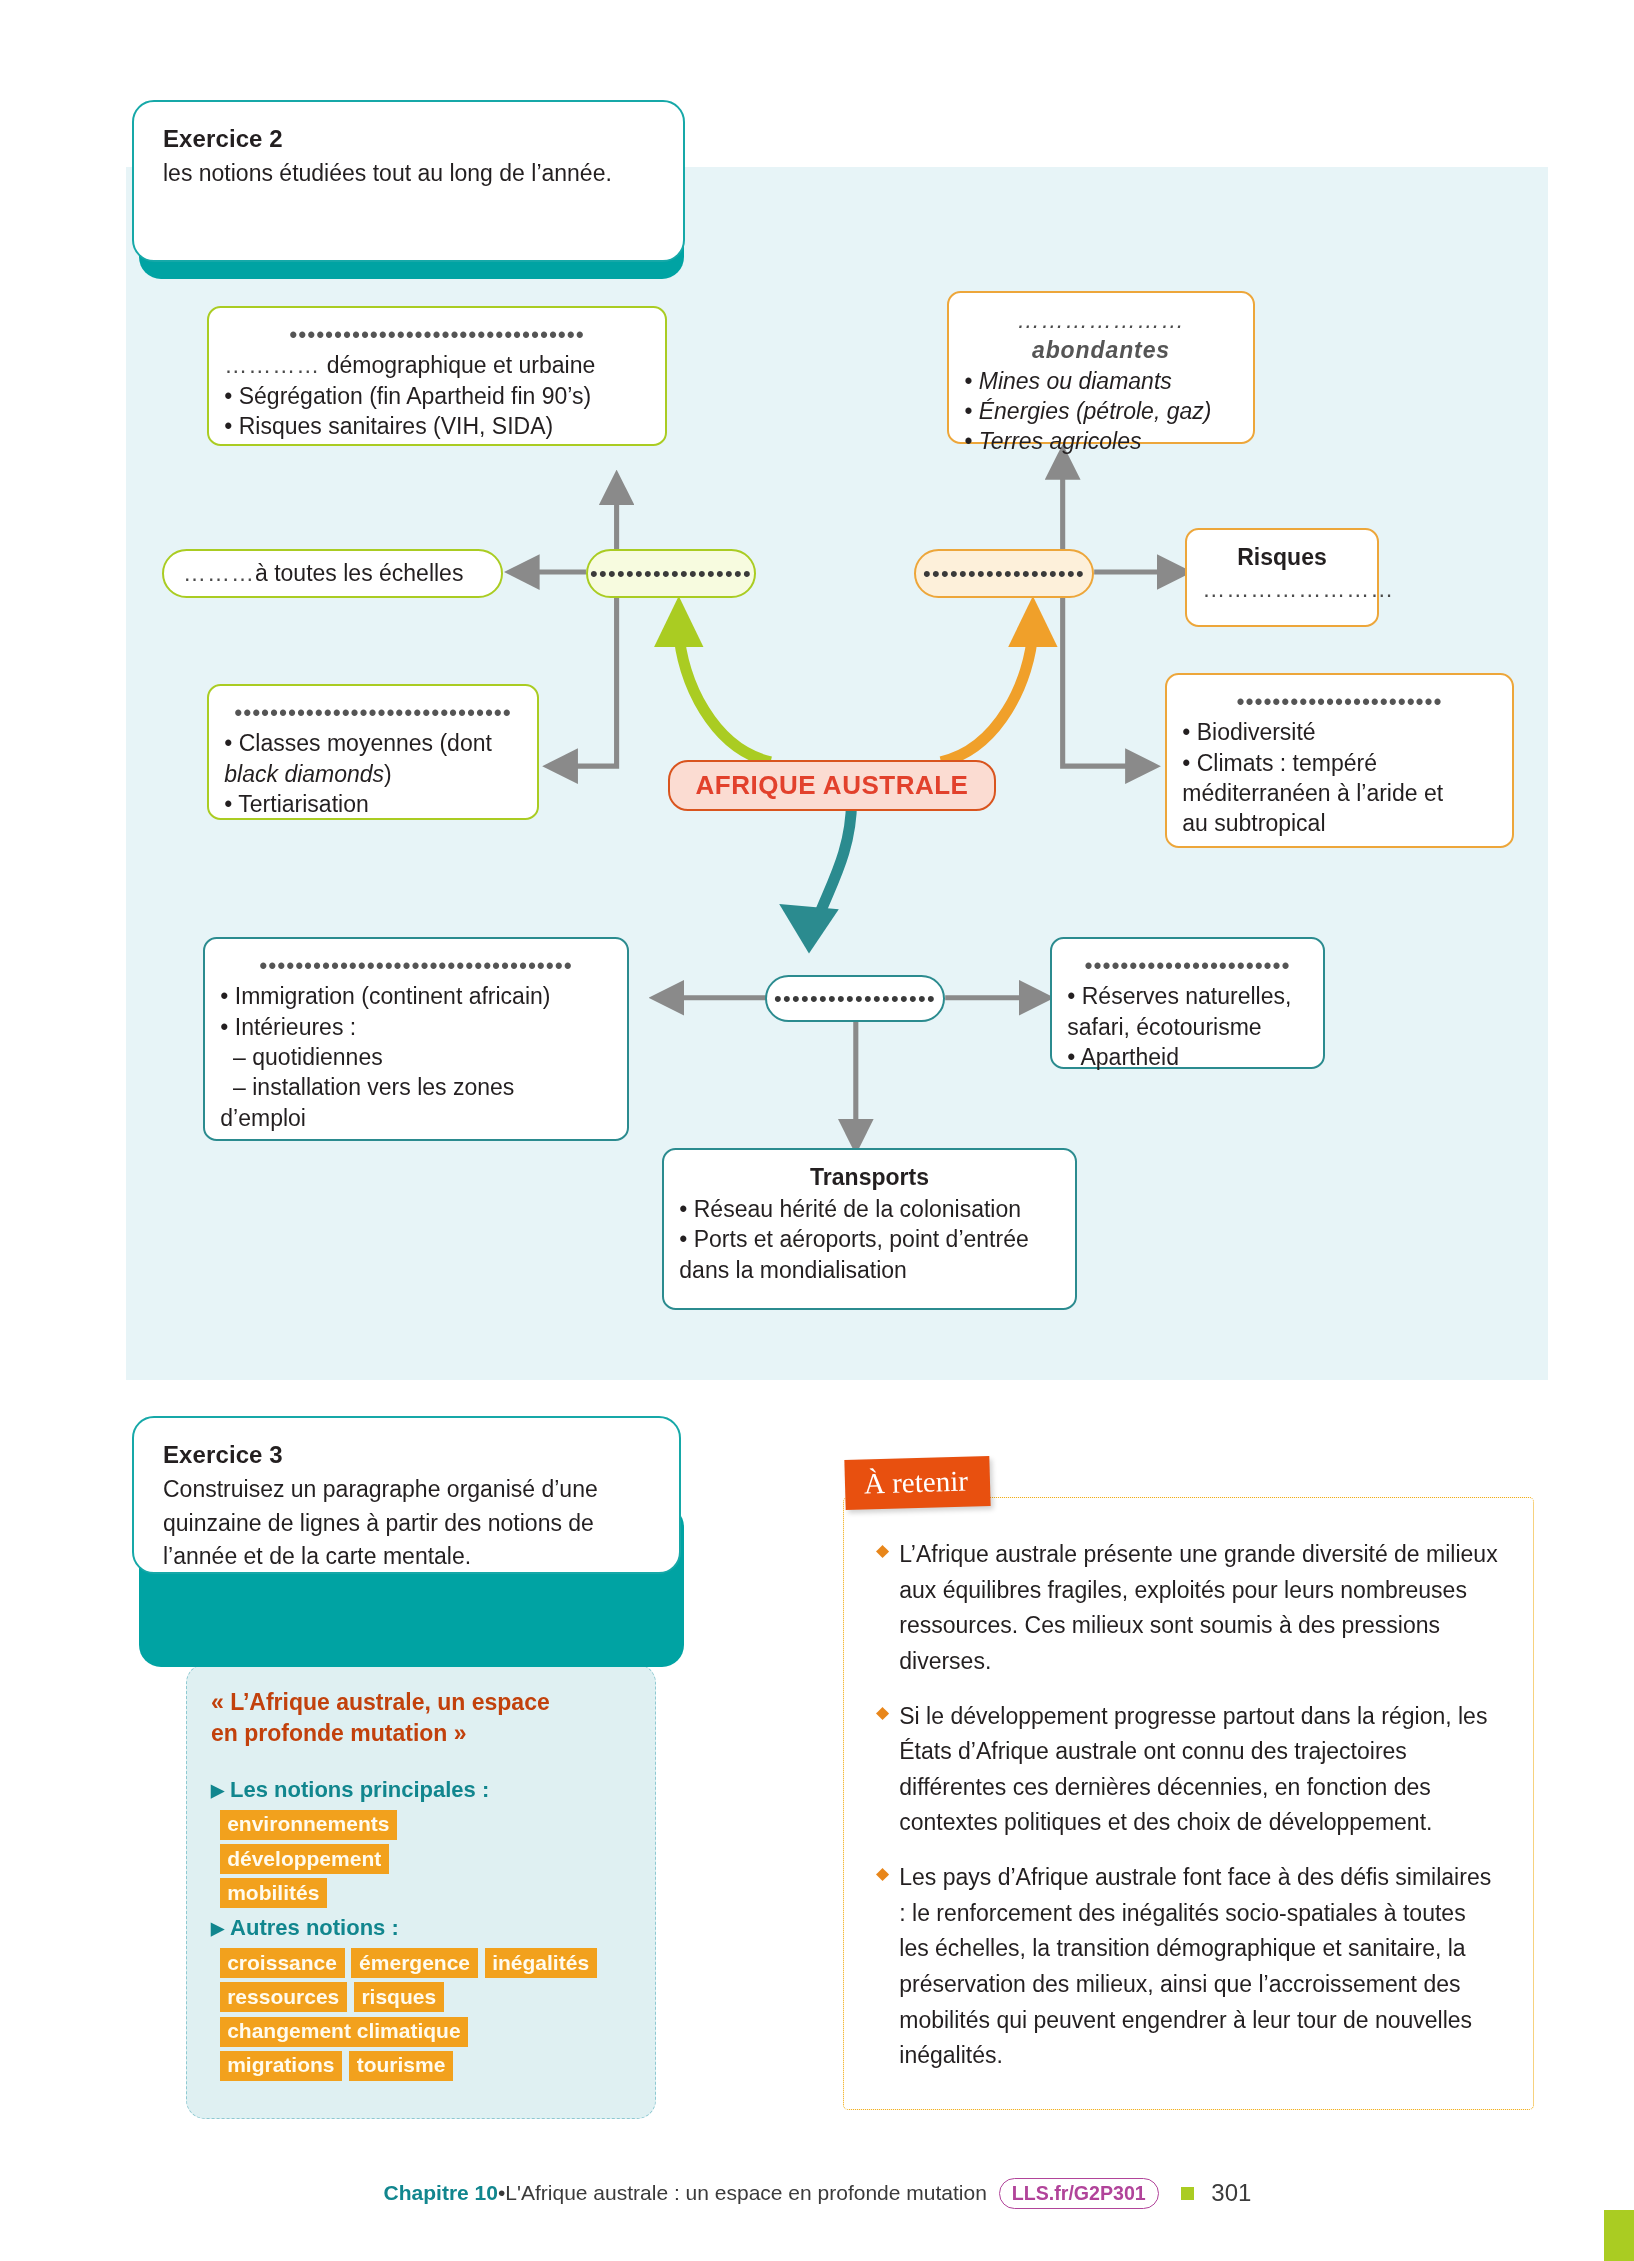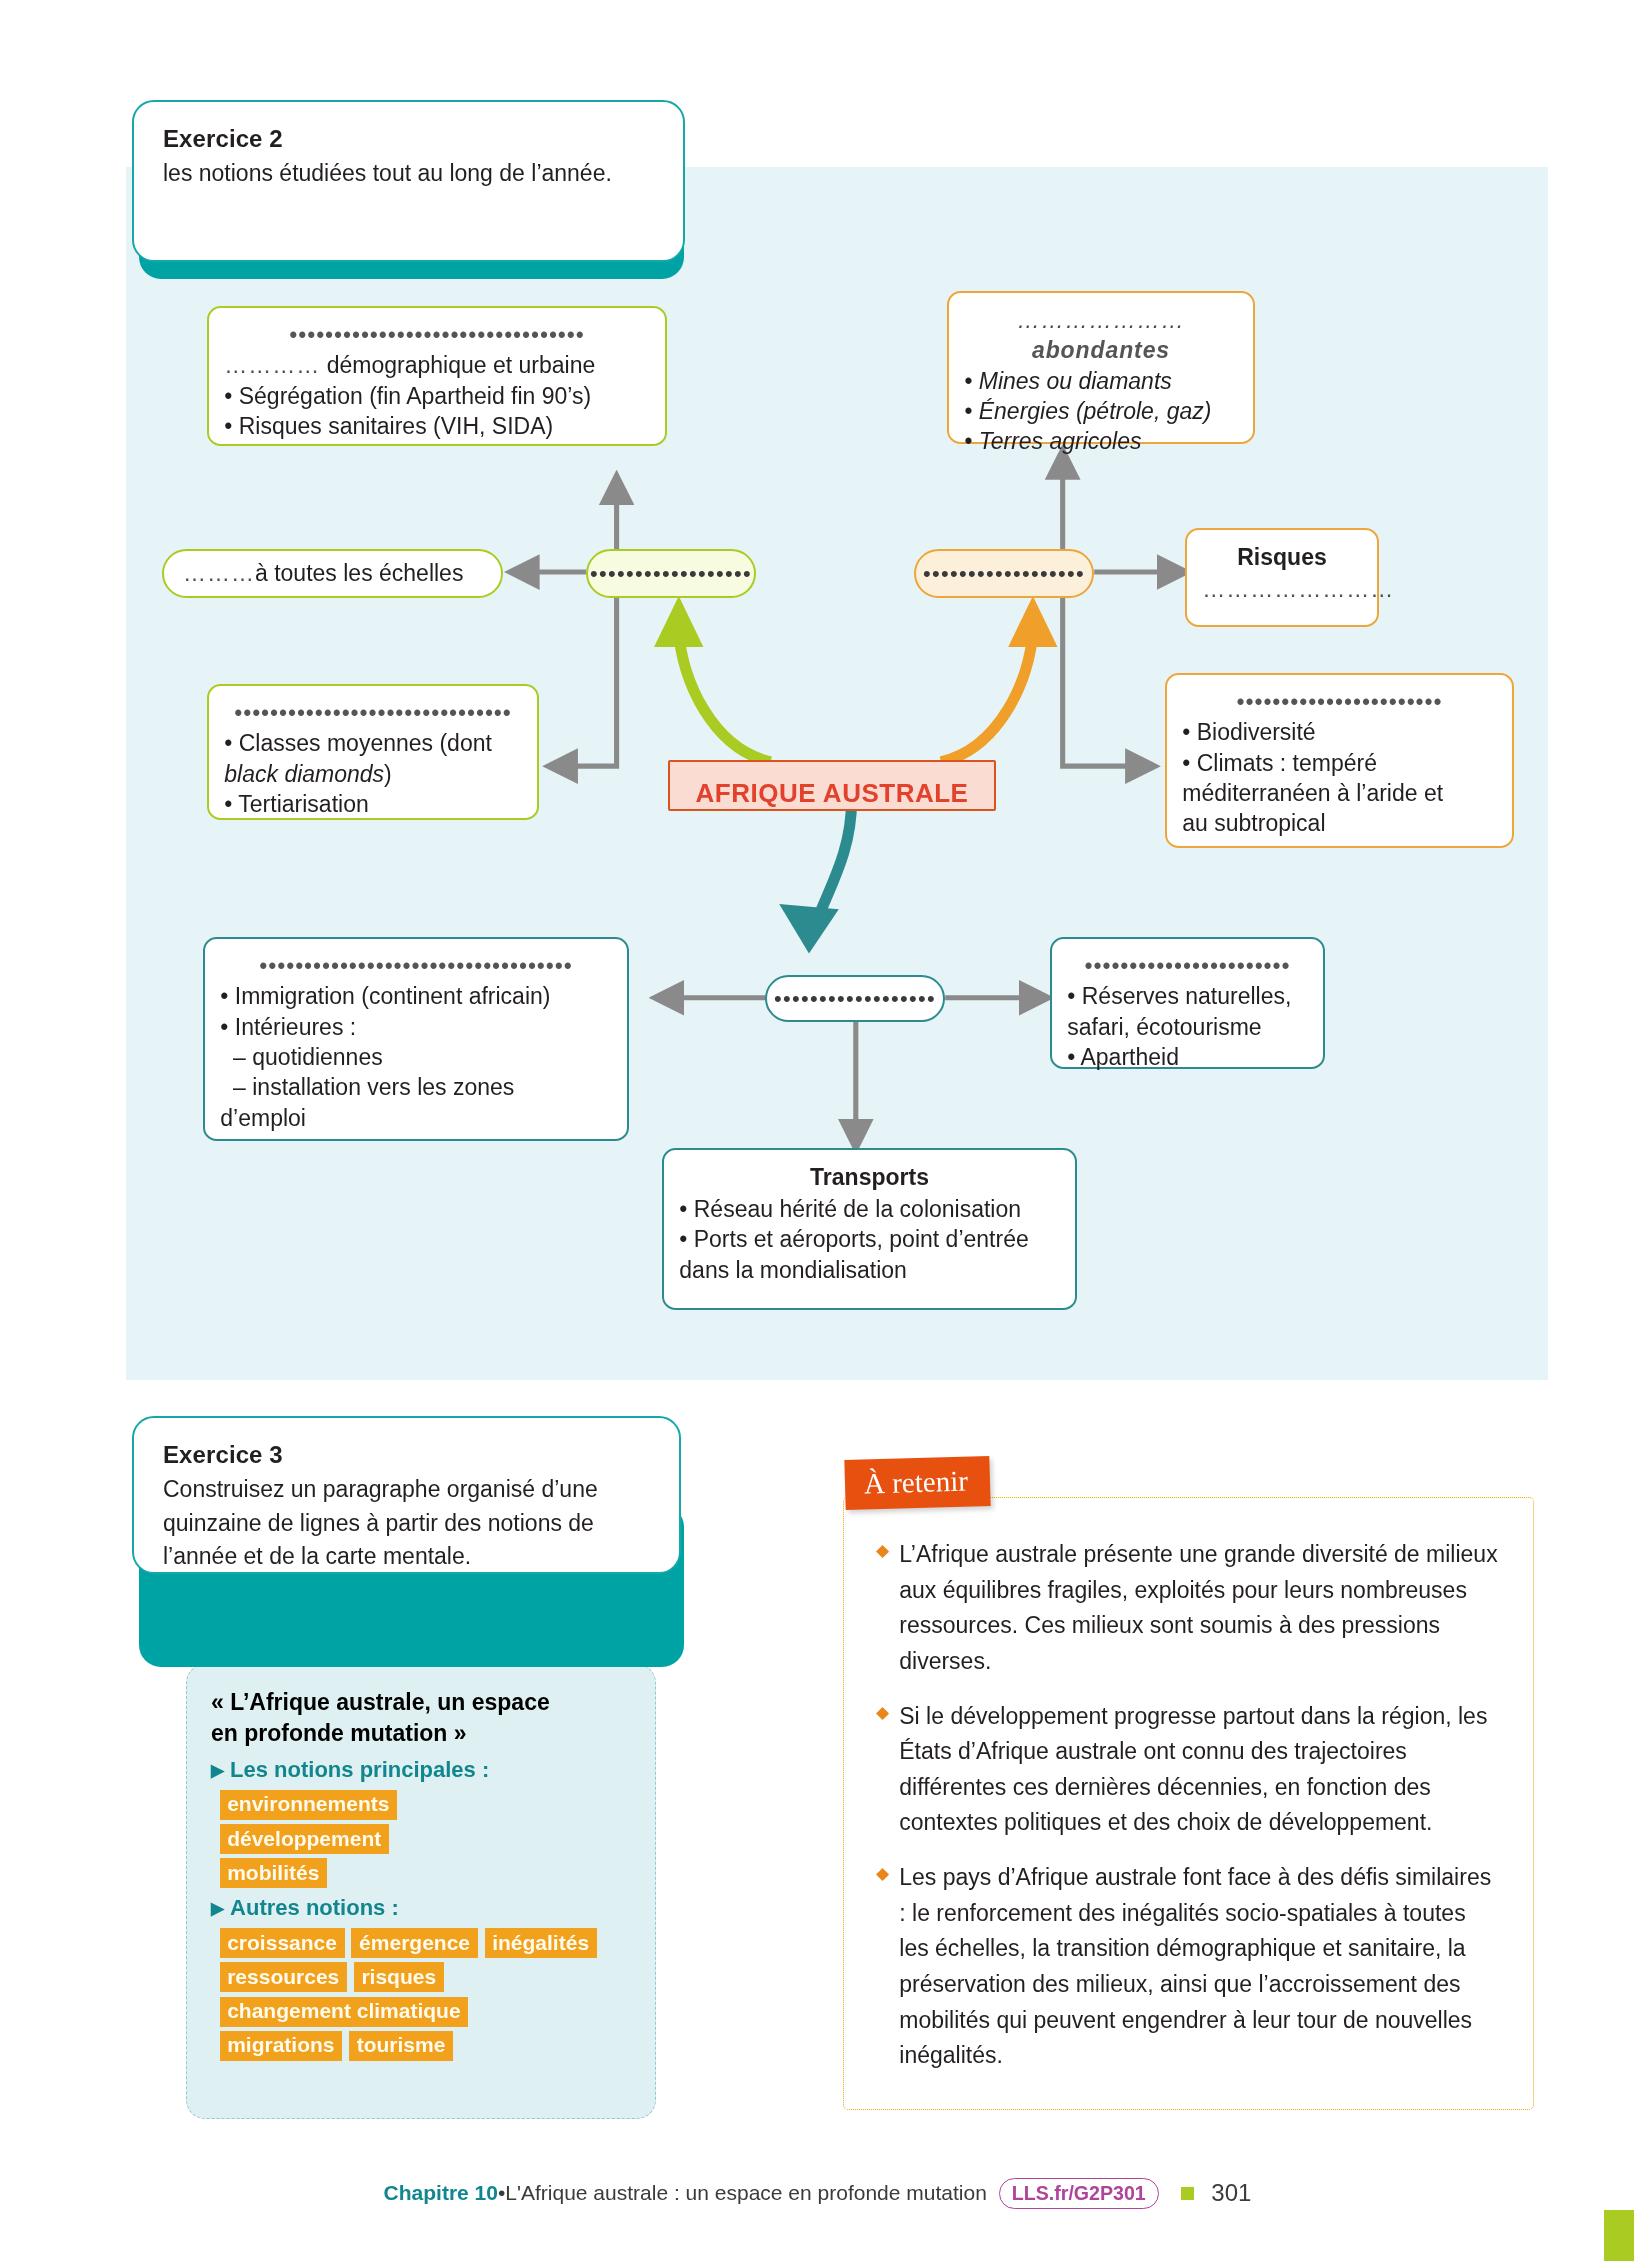--- a/index.html
+++ b/index.html
@@ -82,43 +82,43 @@
   }
   .pill.green  { background:#f7fbdf; border:2.6px solid #aacc22; }
   .pill.orange { background:#fdf0da; border:2.6px solid #eda63a; }
   .pill.teal   { background:#ffffff; border:2.6px solid #2b8b8f; }
 
   
   .central {
     position: absolute;
     background: #fbdcd2;
     border: 2.6px solid #d9541e;
-    border-radius: 2px;
+    border-radius: 20px;
     z-index: 28;
-    display: flex; align-items: flex-end; justify-content: center;
+    display: flex; align-items: center; justify-content: center;
     color: #e2412c;
     font-weight: bold;
     font-size: 26px;
     letter-spacing: 0.5px;
   }
 
   svg.links { position: absolute; left:0; top:0; width:1635px; height:2261px; z-index: 20; pointer-events:none; }
 
   
   .notions {
     position: absolute;
     background: #dff0f2;
     border: 1.7px dashed #8fc9d2;
     border-radius: 19px;
     z-index: 20;
     padding: 22px 24px;
   }
   .notions-title {
     font-weight: bold; font-size: 23px; line-height: 1.35;
-    color: #000000; margin-bottom: 8px;
+    color: #c2410c; margin-bottom: 28px;
   }
   .notions-sub {
     color: #11868e; font-weight: bold; font-size: 22px;
     margin: 6.8px 0 6.8px 0; display:flex; align-items:center; gap:6px;
   }
   .tri { color:#11868e; font-size: 17px; line-height:1; }
   .tagrow { display:flex; flex-wrap:wrap; gap:5.1px 6.8px; margin-left: 8.5px; margin-bottom: 4.3px; }
   .tag {
     background:#f2a11d; color:#fffbee; font-weight:bold;
     font-size: 21px; padding: 2.6px 7.7px 3.4px 7.7px; white-space: nowrap;

